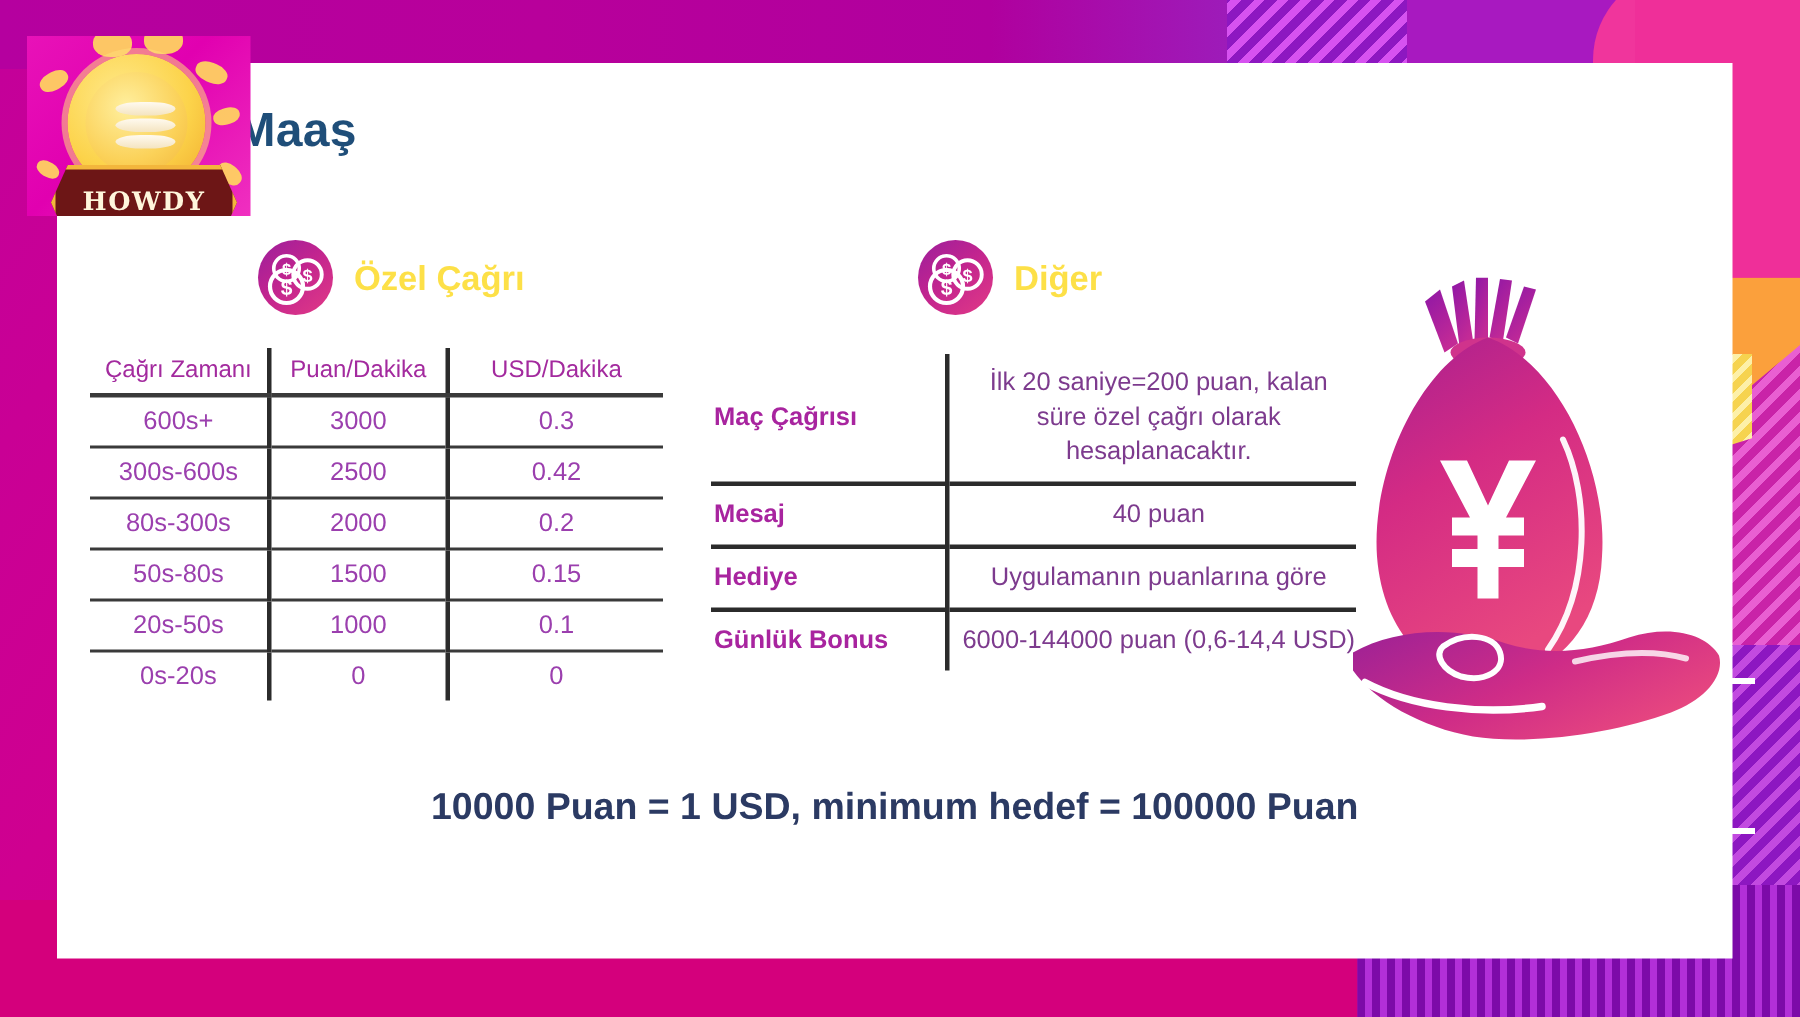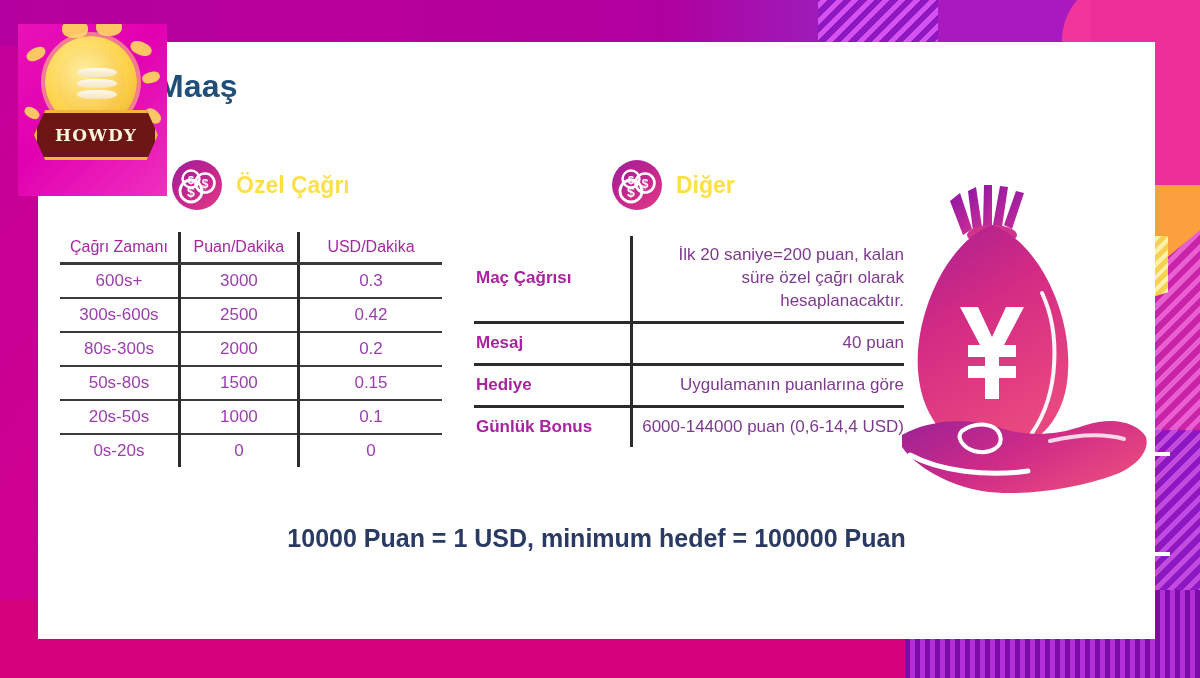--- a/index.html
+++ b/index.html
@@ -85,21 +85,21 @@
 
   
   #card{
     position:absolute;left:38px;top:42px;width:1117px;height:597px;
     background:#ffffff;
     z-index:5;
   }
 
   
   #logo{
-    position:absolute;left:18px;top:24px;width:149px;height:172px;
+    position:absolute;left:18px;top:24px;width:149px;height:120px;
     background:linear-gradient(135deg,#e812b8 0%,#e100b0 45%,#f030c0 100%);
     z-index:20;overflow:hidden;
   }
   .coin-big{
     position:absolute;left:27px;top:12px;width:92px;height:92px;border-radius:50%;
     background:radial-gradient(circle at 38% 32%,#ffe98a 0%,#fcd34a 55%,#f0a92c 100%);
     box-shadow:0 0 0 4px rgba(255,220,120,.55);
   }
   .coin-inner{
     position:absolute;left:12px;top:12px;width:68px;height:68px;border-radius:50%;
@@ -169,21 +169,21 @@
   #tbl-right{
     position:absolute;left:474px;top:236px;width:430px;z-index:10;
     border-collapse:collapse;
   }
   #tbl-right td{vertical-align:middle;}
   #tbl-right td.k{
     width:152px;font-weight:bold;font-size:17px;color:#a8249f;
     border-right:3px solid #2b2b2b;padding:8px 2px;
   }
   #tbl-right td.v{
-    text-align:right;font-size:17px;color:#7d3b8e;padding:8px 0 8px 8px;line-height:1.35;
+    text-align:center;font-size:17px;color:#7d3b8e;padding:8px 0 8px 8px;line-height:1.35;
   }
   #tbl-right tr{border-bottom:3px solid #2b2b2b;}
   #tbl-right tr:last-child{border-bottom:none;}
 
   
   #bag{position:absolute;left:900px;top:185px;width:250px;height:330px;z-index:8;}
 
   
   #footer{
     position:absolute;left:38px;top:524px;width:1117px;text-align:center;

